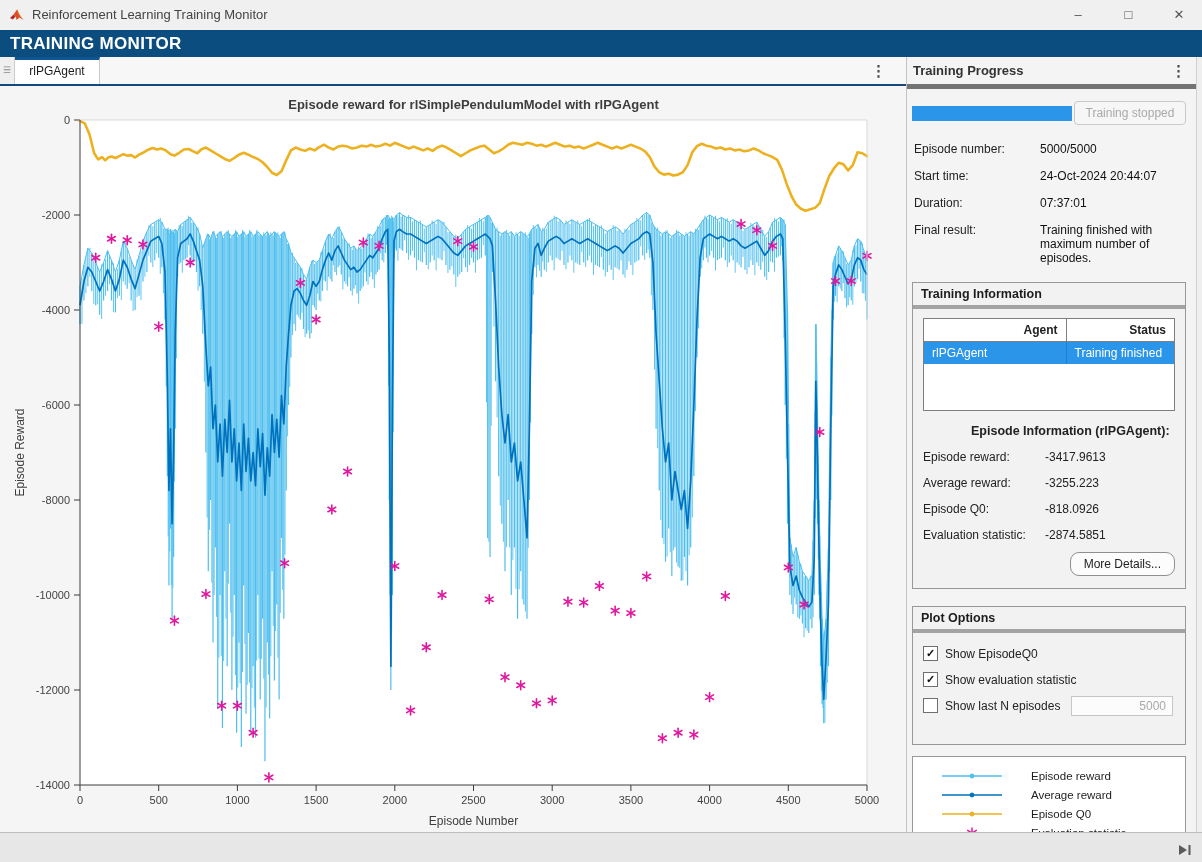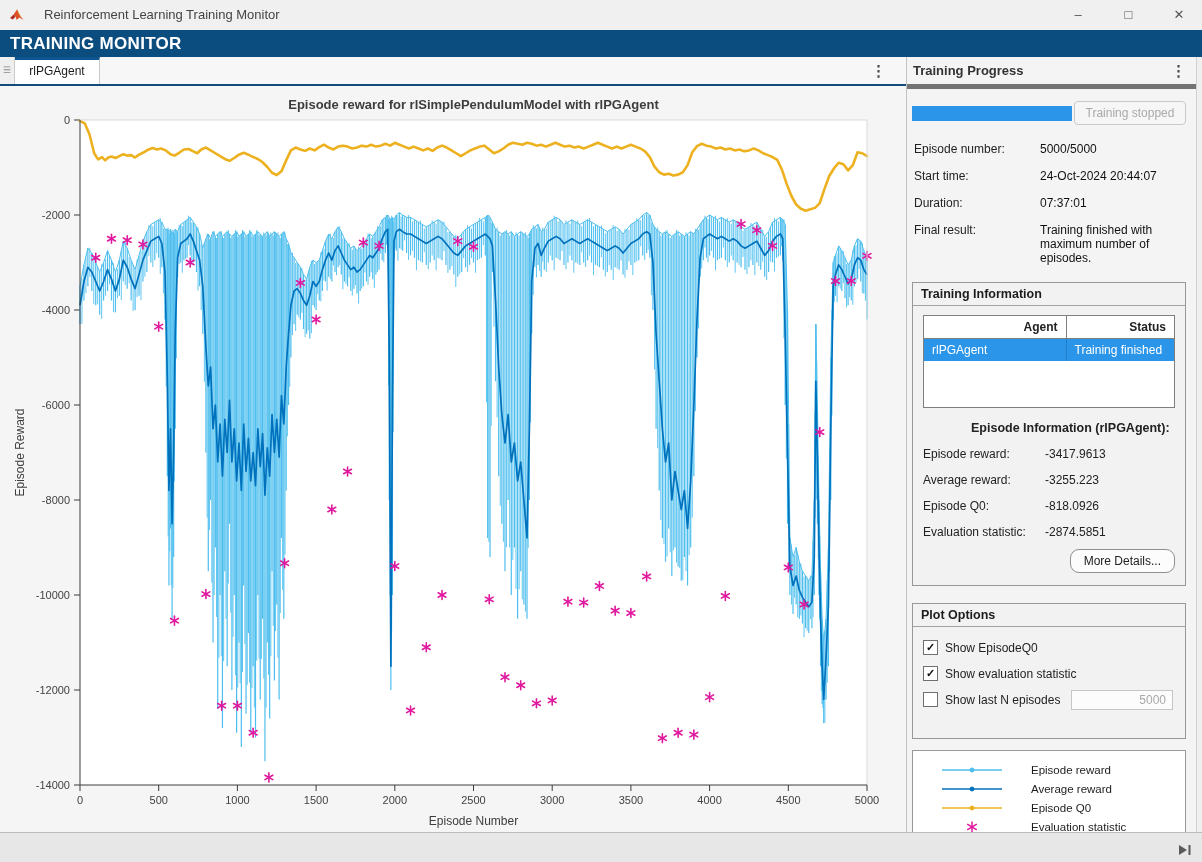--- a/index.html
+++ b/index.html
@@ -2,21 +2,21 @@
 <html><head>
 <meta charset="utf-8">
 <style>
   html,body{margin:0;padding:0;background:#d8d8d8;}
   .window{position:relative;width:1202px;height:862px;background:#f0f0f0;overflow:hidden;
           font-family:"Liberation Sans",sans-serif;color:#222;}
   
   .titlebar{position:absolute;left:0;top:0;width:1202px;height:30px;background:#f0f0f0;
             border-bottom:1px solid #e3e3e3;}
   .appicon{position:absolute;left:9px;top:7px;width:16px;height:16px;}
-  .apptitle{position:absolute;left:44px;top:7px;font-size:13px;color:#444;}
+  .apptitle{position:absolute;left:32px;top:7px;font-size:13px;color:#444;}
   .winbtns{position:absolute;right:0;top:0;height:30px;}
   .wb{display:inline-block;width:46px;height:30px;line-height:30px;text-align:center;
       font-size:13px;color:#555;cursor:default;}
   
   .ribbon{position:absolute;left:0;top:30px;width:1202px;height:27px;background:#0b4d7e;}
   .ribbon span{display:inline-block;padding:0 10px;line-height:27px;color:#fff;font-size:17px;
       font-weight:bold;letter-spacing:.3px;}
   
   .tabrow{position:absolute;left:0;top:57px;width:906px;height:27px;background:#f7f7f7;}
   .grip{position:absolute;left:0;top:0;width:14px;height:27px;background:#efefef;
@@ -41,21 +41,21 @@
   .progressbar{position:absolute;left:0;top:5px;width:160px;height:15px;background:#e8e8e8;}
   .progressbar .fill{height:100%;background:#2b95e9;width:0;}
   .btn{font-family:"Liberation Sans",sans-serif;font-size:12px;background:#f6f6f6;}
   .btn.stopped{position:absolute;right:0;top:0;width:112px;height:24px;border:1px solid #c9c9c9;
       border-radius:4px;color:#a9a9a9;}
   .kv{display:flex;margin:13px 0 0 2px;}
   .kv .k{flex:none;width:126px;color:#222;}
   .kv .v{flex:1;color:#111;}
   
   .secbox{margin-top:17px;border:1px solid #989898;background:#f2f2f2;}
-  .sec-h{padding:4px 8px;font-weight:bold;font-size:12.5px;border-bottom:1px solid #a3a3a3;color:#1c1c1c;}
+  .sec-h{padding:4px 8px;font-weight:bold;font-size:12.5px;border-bottom:4px solid #a3a3a3;color:#1c1c1c;}
   .sec-b{padding:9px 10px 12px;}
   table.agents{width:100%;border-collapse:collapse;border:1px solid #7f7f7f;background:#fff;
       font-size:12px;table-layout:fixed;}
   table.agents th{text-align:right;padding:4px 8px;border-bottom:1px solid #7f7f7f;font-weight:bold;}
   table.agents th + th, table.agents td + td{border-left:1px solid #7f7f7f;}
   tr.selrow td{background:#2b95e9;color:#fff;padding:4px 8px;}
   tr.selrow td + td{border-left:1px solid #1f7fc9;}
   tr.fill td{height:46px;padding:0;border-left:none !important;}
   .ep-title{font-weight:bold;margin-top:13px;font-size:12.5px;padding-left:48px;}
   .kv2{display:flex;margin-top:12px;}

